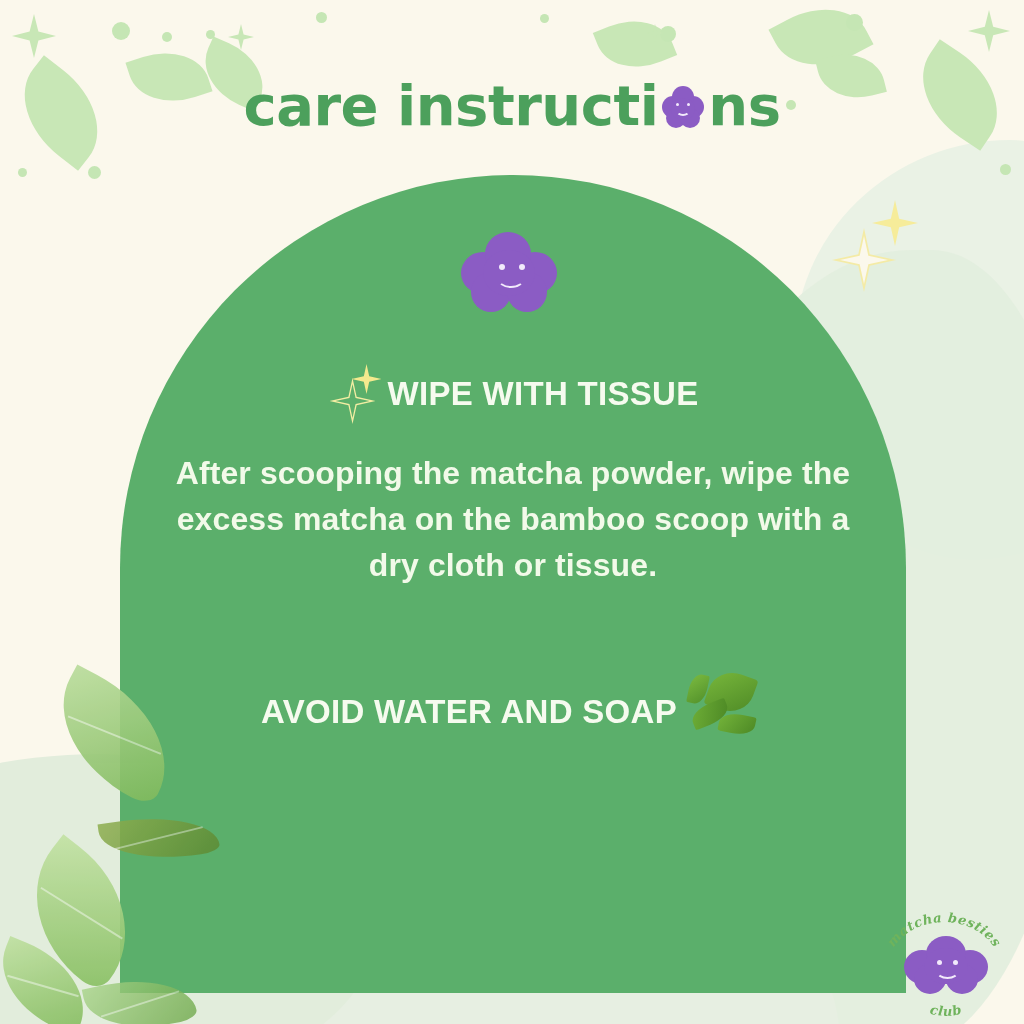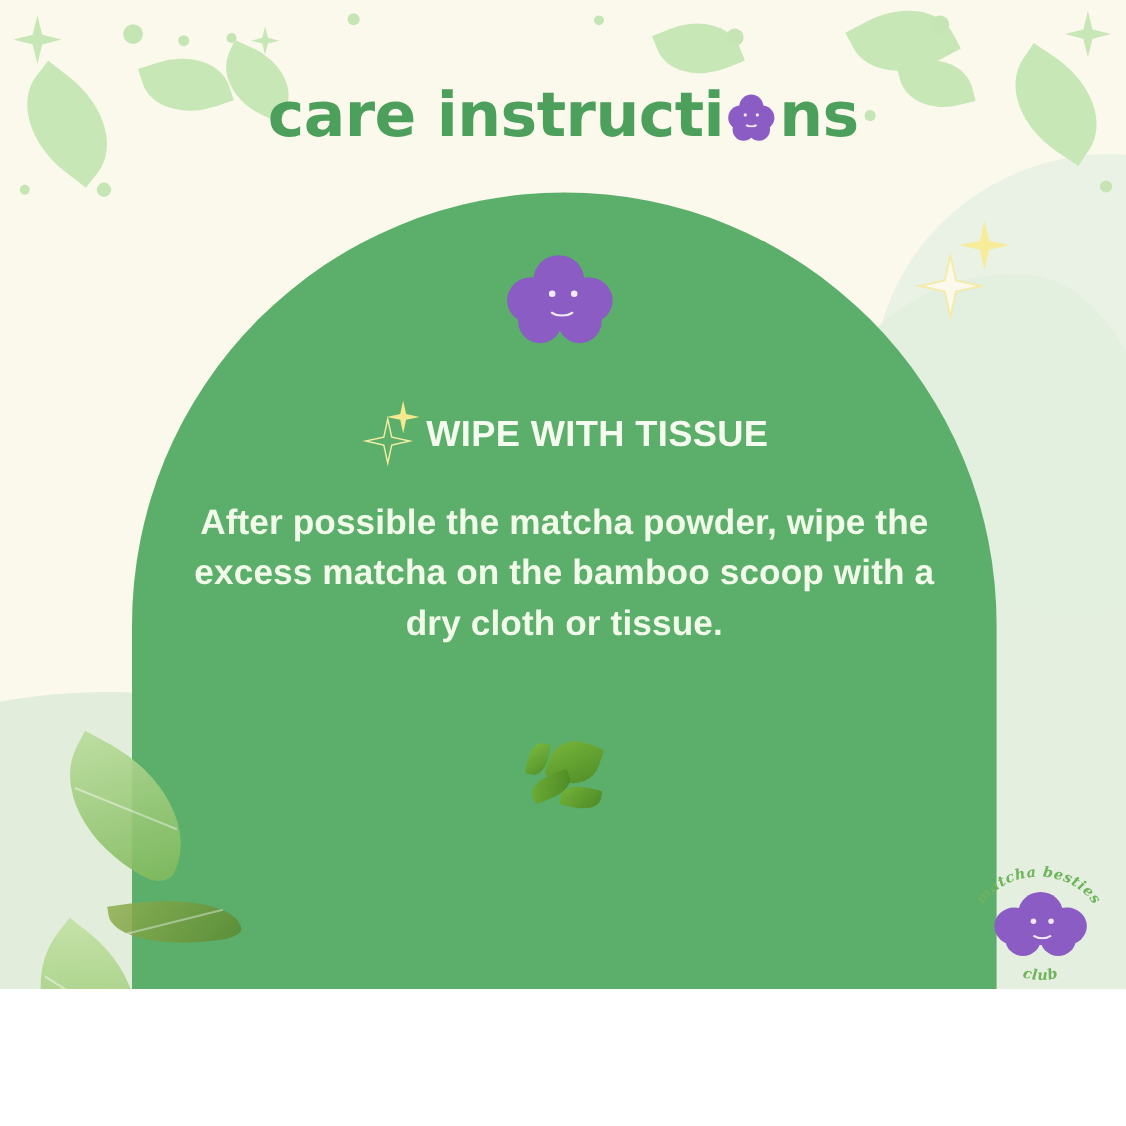--- a/index.html
+++ b/index.html
@@ -6,21 +6,21 @@
   * { margin:0; padding:0; box-sizing:border-box; }
 
   html, body {
     width:1024px; height:1024px;
     overflow:hidden;
     font-family:"Liberation Sans", sans-serif;
   }
 
   #poster {
     position:relative;
-    width:1024px; height:899px;
+    width:1024px; height:1024px;
     background:#FBF8EC;
     overflow:hidden;
   }
 
   
   .wash { position:absolute; pointer-events:none; }
 
   .wash-right {
     right:-60px; top:250px;
     width:420px; height:800px;
@@ -350,25 +350,26 @@
 
     <div class="section section-1">
       <div class="sec-head">
         <span class="sparkpair">
           <span class="sp sp-big"></span>
           <span class="sp sp-big-i"></span>
           <span class="sp sp-sm"></span>
         </span>
         <span>WIPE WITH TISSUE</span>
       </div>
-      <div class="sec-body">After possible the matcha powder, wipe the excess matcha on the bamboo scoop with a dry cloth or tissue.</div>
+      <div class="sec-body">After scooping the matcha powder, wipe the excess matcha on the bamboo scoop with a dry cloth or tissue.</div>
     </div>
 
     <div class="section section-2">
       <div class="sec-head">
+        <span>AVOID WATER AND SOAP</span>
         <span class="splash">
           <span class="drop d1"></span>
           <span class="drop d2"></span>
           <span class="drop d3"></span>
           <span class="drop d4"></span>
         </span>
       </div>
     </div>
 
   </div>

